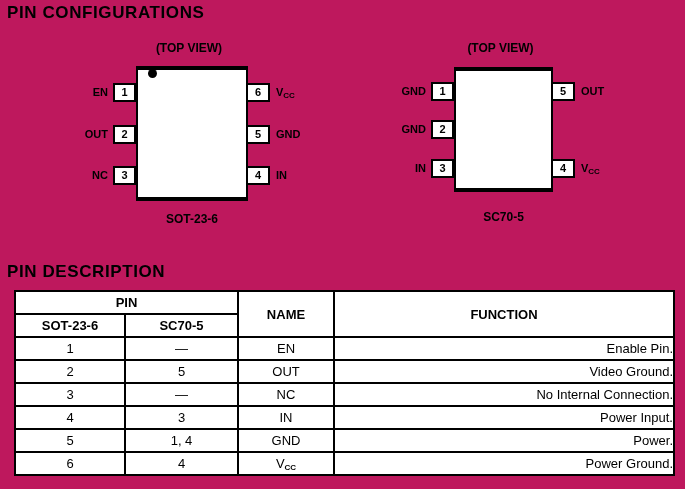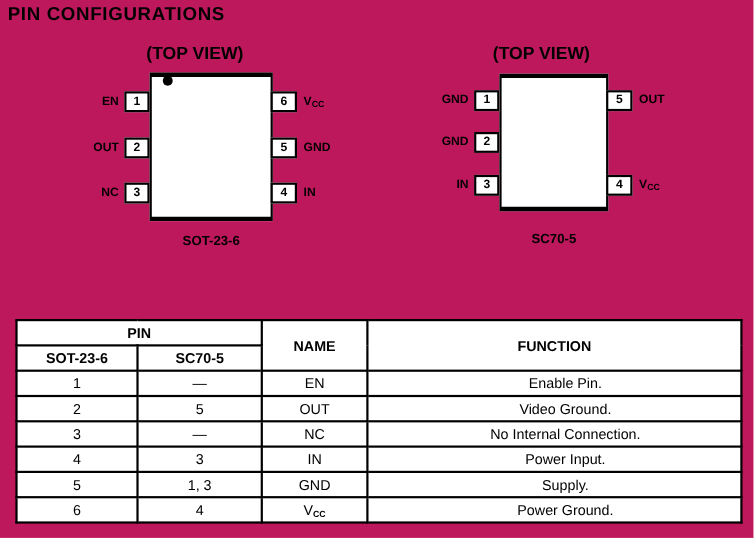--- a/index.html
+++ b/index.html
@@ -5,21 +5,21 @@
   html,body { margin:0; padding:0; background:#fff; }
   .page {
     position:relative; width:685px; height:489px; background:#be185d;
     font-family:Liberation Sans, sans-serif; color:#000; overflow:hidden;
   }
   .section-title {
     position:absolute; left:7px; font-size:17px; font-weight:bold;
     letter-spacing:0.6px; white-space:nowrap;
   }
   .topview {
-    position:absolute; top:41px; font-size:16px; font-weight:bold; 
+    position:absolute; top:41px; font-size:12px; font-weight:bold; text-align:center;
   }
   .caption {
     position:absolute; font-size:12px; font-weight:bold; text-align:center;
   }
   .ic-body {
     position:absolute; box-sizing:border-box; background:#fff;
     border:2px solid #000; border-top-width:4px; border-bottom-width:4px;
   }
   .pin1-dot {
     position:absolute; width:9px; height:9px; background:#000; border-radius:50%;
@@ -35,21 +35,21 @@
   .lbl-left { text-align:right; }
   .sub { font-size:8px; font-weight:bold; vertical-align:-2px; letter-spacing:0; }
   table.pin-table {
     position:absolute; left:14px; top:290px; border-collapse:collapse; table-layout:fixed;
   }
   table.pin-table th, table.pin-table td {
     border:2px solid #000; padding:0; font-size:13px; text-align:center;
     height:21px; background:#fff;
   }
   table.pin-table th { font-weight:bold; }
-  table.pin-table td.fn { text-align:center; padding-left:20px; }
+  table.pin-table td.fn { text-align:right; padding-left:20px; }
 </style>
 </head>
 <body>
 
 <div class="page">
 
   <div class="section-title" style="top:3px;">PIN CONFIGURATIONS</div>
 
   <div>
     <div class="topview" style="left:133px;width:112px;">(TOP VIEW)</div>
@@ -94,20 +94,21 @@
 
     <div class="pin-box" style="left:551px;top:82px;width:24px;">5</div>
     <div class="pin-lbl" style="left:581px;top:85px;"><span>OUT</span></div>
 
     <div class="pin-box" style="left:551px;top:159px;width:24px;">4</div>
     <div class="pin-lbl" style="left:581px;top:162px;"><span>V</span><span class="sub">CC</span></div>
 
     <div class="caption" style="left:454px;top:210px;width:99px;">SC70-5</div>
   </div>
 
+  <div class="section-title" style="top:262px;">PIN DESCRIPTION</div>
 
   <table class="pin-table">
     <colgroup>
       <col style="width:110px">
         <col style="width:113px">
         <col style="width:96px">
         <col style="width:340px">
     </colgroup>
     <tbody>
         <tr>
@@ -138,23 +139,23 @@
       <td class="fn">No Internal Connection.</td>
     </tr>
     <tr>
       <td>4</td>
       <td>3</td>
       <td><span>IN</span><span class="sub"></span></td>
       <td class="fn">Power Input.</td>
     </tr>
     <tr>
       <td>5</td>
-      <td>1, 3</td>
+      <td>1, 4</td>
       <td><span>GND</span><span class="sub"></span></td>
-      <td class="fn">Supply.</td>
+      <td class="fn">Power.</td>
     </tr>
     <tr>
       <td>6</td>
       <td>4</td>
       <td><span>V</span><span class="sub">CC</span></td>
       <td class="fn">Power Ground.</td>
     </tr>
   </tbody>
     </table>
 

